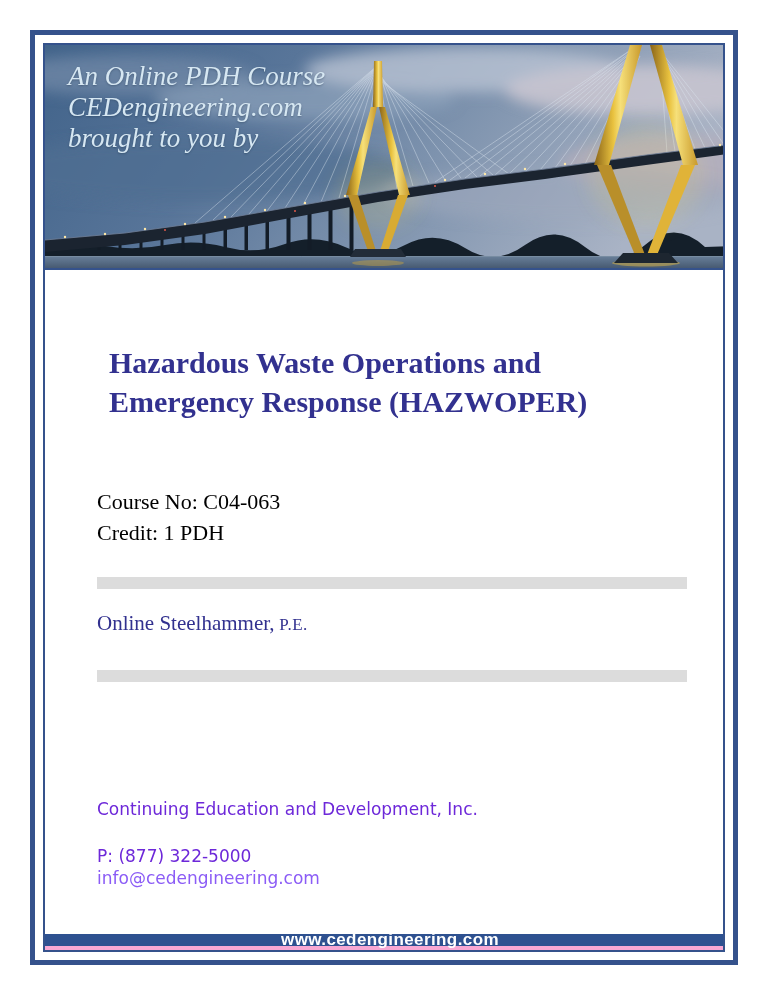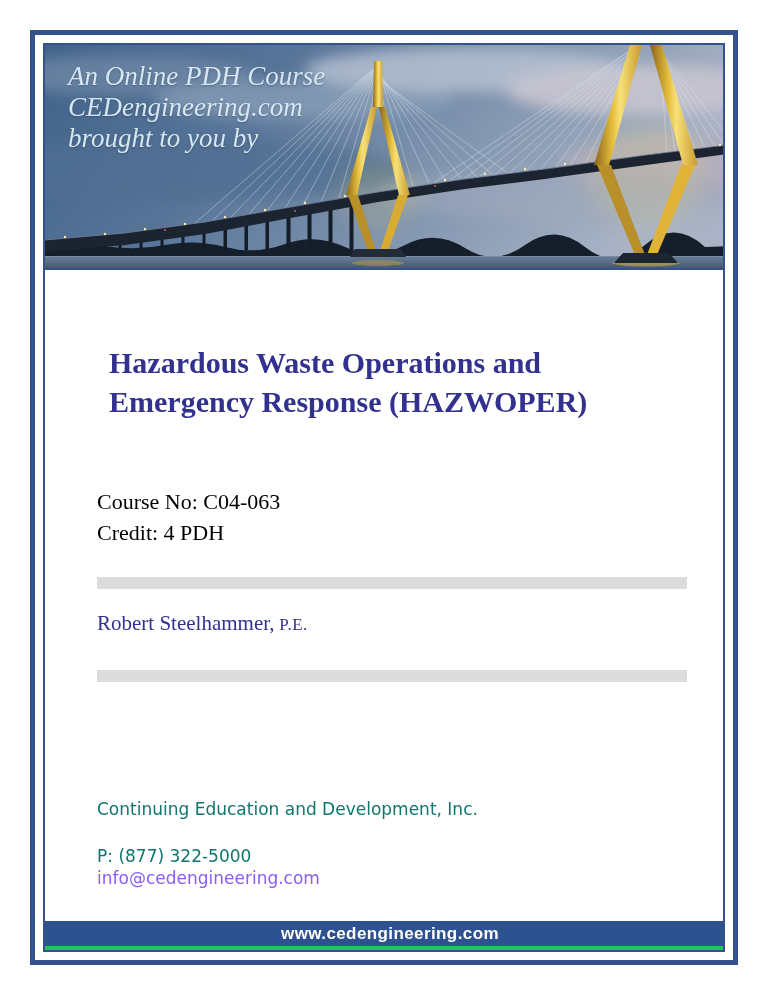--- a/index.html
+++ b/index.html
@@ -19,27 +19,27 @@
   .doc-title{position:absolute;left:64px;top:284px;width:600px;
              font-weight:bold;font-size:30px;line-height:39px;color:#32318f;margin-top:14px;}
   .course-block{position:absolute;left:52px;top:441px;
                 font-size:22px;line-height:31px;color:#000000;}
   .divider{position:absolute;left:52px;width:590px;height:12px;background:#dcdcdc;}
   .divider.one{top:532px;}
   .divider.two{top:625px;}
   .author-line{position:absolute;left:52px;top:566px;font-size:21px;color:#32318f;}
   .author-line .suffix{font-size:17px;letter-spacing:.5px;}
   .logo{position:absolute;left:52px;top:666px;width:156px;height:86px;}
-  .contact{font-family:"DejaVu Sans", sans-serif;color:#0f766e;}
+  .contact{font-family:"DejaVu Sans", sans-serif;color:#6d28d9;}
   .company-line{position:absolute;left:52px;top:754px;font-size:17px;}
   .phone-line{position:absolute;left:52px;top:801px;font-size:17px;}
   .email-line{position:absolute;left:52px;top:823px;font-size:17px;}
   .email-line a{color:#8b5cf6;text-decoration:none;font-family:"DejaVu Sans", sans-serif;}
-  .footer-bar{position:absolute;left:0;bottom:0;width:690px;height:29px;
-              background:#2e5190;border-bottom:4px solid #22c55e;box-sizing:border-box;
+  .footer-bar{position:absolute;left:0;bottom:0;width:690px;height:16px;
+              background:#2e5190;border-bottom:4px solid #f9a8d4;box-sizing:border-box;
               display:flex;align-items:center;justify-content:center;}
   .footer-bar span{font-family:"Liberation Sans", sans-serif;font-weight:bold;
                    font-size:17px;letter-spacing:.4px;color:#ffffff;}
 </style>
 </head>
 <body>
 
 <div class="page">
   <div class="frame">
     <div class="inner">
@@ -170,27 +170,27 @@
         </div>
       </div>
 
       <div class="doc-title">
         <div>Hazardous Waste Operations and</div>
         <div>Emergency Response (HAZWOPER)</div>
       </div>
 
       <div class="course-block">
         <div>Course No: C04-063</div>
-        <div>Credit: 4 PDH</div>
+        <div>Credit: 1 PDH</div>
       </div>
 
       <div class="divider one"></div>
 
       <div class="author-line">
-        <span>Robert Steelhammer,</span><span class="suffix"> P.E.</span>
+        <span>Online Steelhammer,</span><span class="suffix"> P.E.</span>
       </div>
 
       <div class="divider two"></div>
 
 
       <div class="contact company-line">Continuing Education and Development, Inc.</div>
       <div class="contact phone-line">P: (877) 322-5000</div>
       <div class="email-line">
         <a>info@cedengineering.com</a>
       </div>

